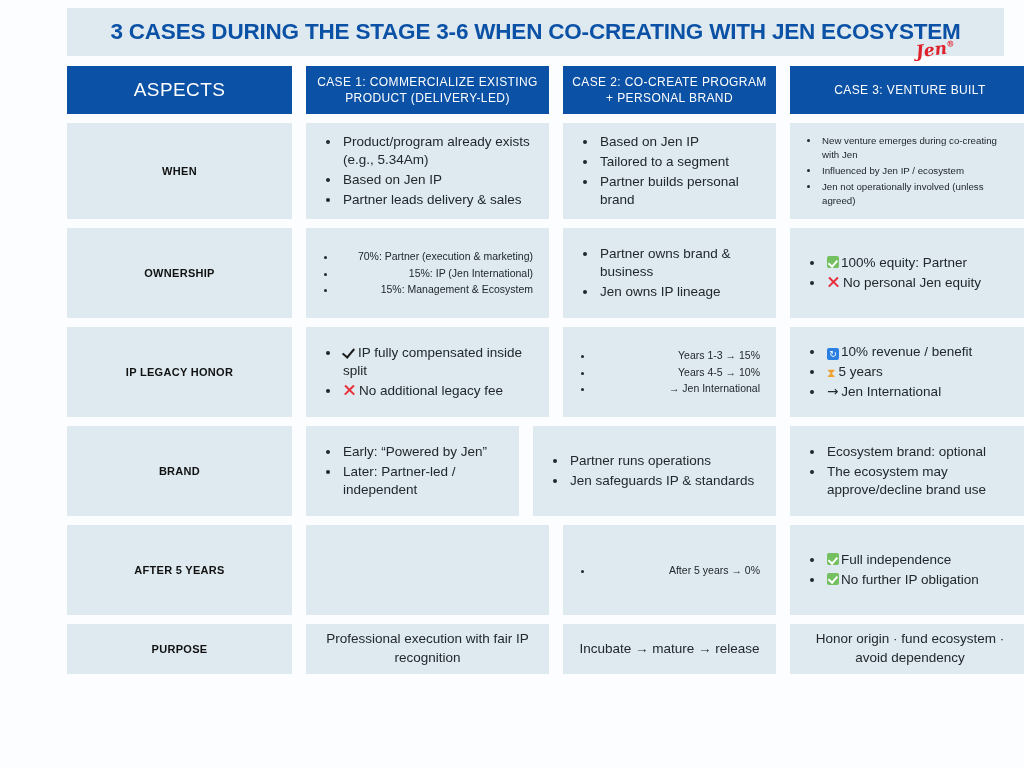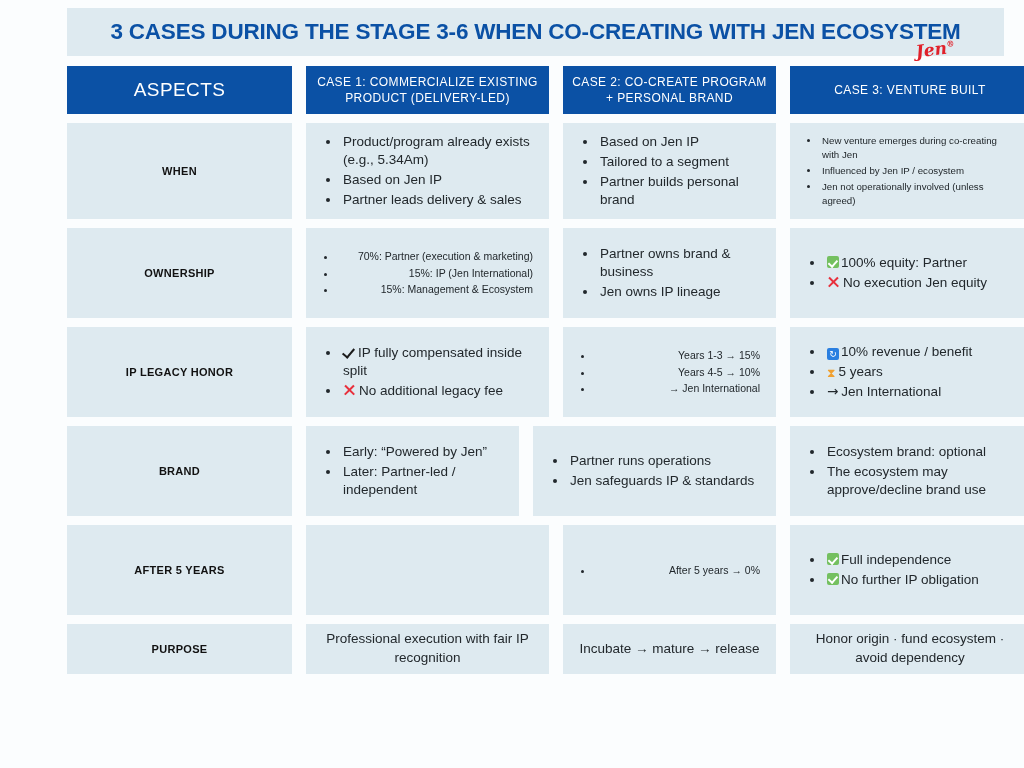--- a/index.html
+++ b/index.html
@@ -282,21 +282,21 @@
           </div>
           <div class="cell cell-body t-normal col-2">
             <ul class="bullets">
               <li><span>Partner owns brand &amp; business</span></li>
               <li><span>Jen owns IP lineage</span></li>
             </ul>
           </div>
           <div class="cell cell-body t-normal col-3">
             <ul class="bullets">
               <li><span class="chk-green"></span><span>100% equity: Partner</span></li>
-              <li><span class="x-red"></span><span>No execution Jen equity</span></li>
+              <li><span class="x-red"></span><span>No personal Jen equity</span></li>
             </ul>
           </div>
         </div>
         <div class="row" style="height:90px">
           <div class="cell cell-aspect col-aspect">IP LEGACY HONOR</div>
           <div class="cell cell-body t-normal col-1">
             <ul class="bullets">
               <li><span class="chk-black"></span><span>IP fully compensated inside split</span></li>
               <li><span class="x-red"></span><span>No additional legacy fee</span></li>
             </ul>

